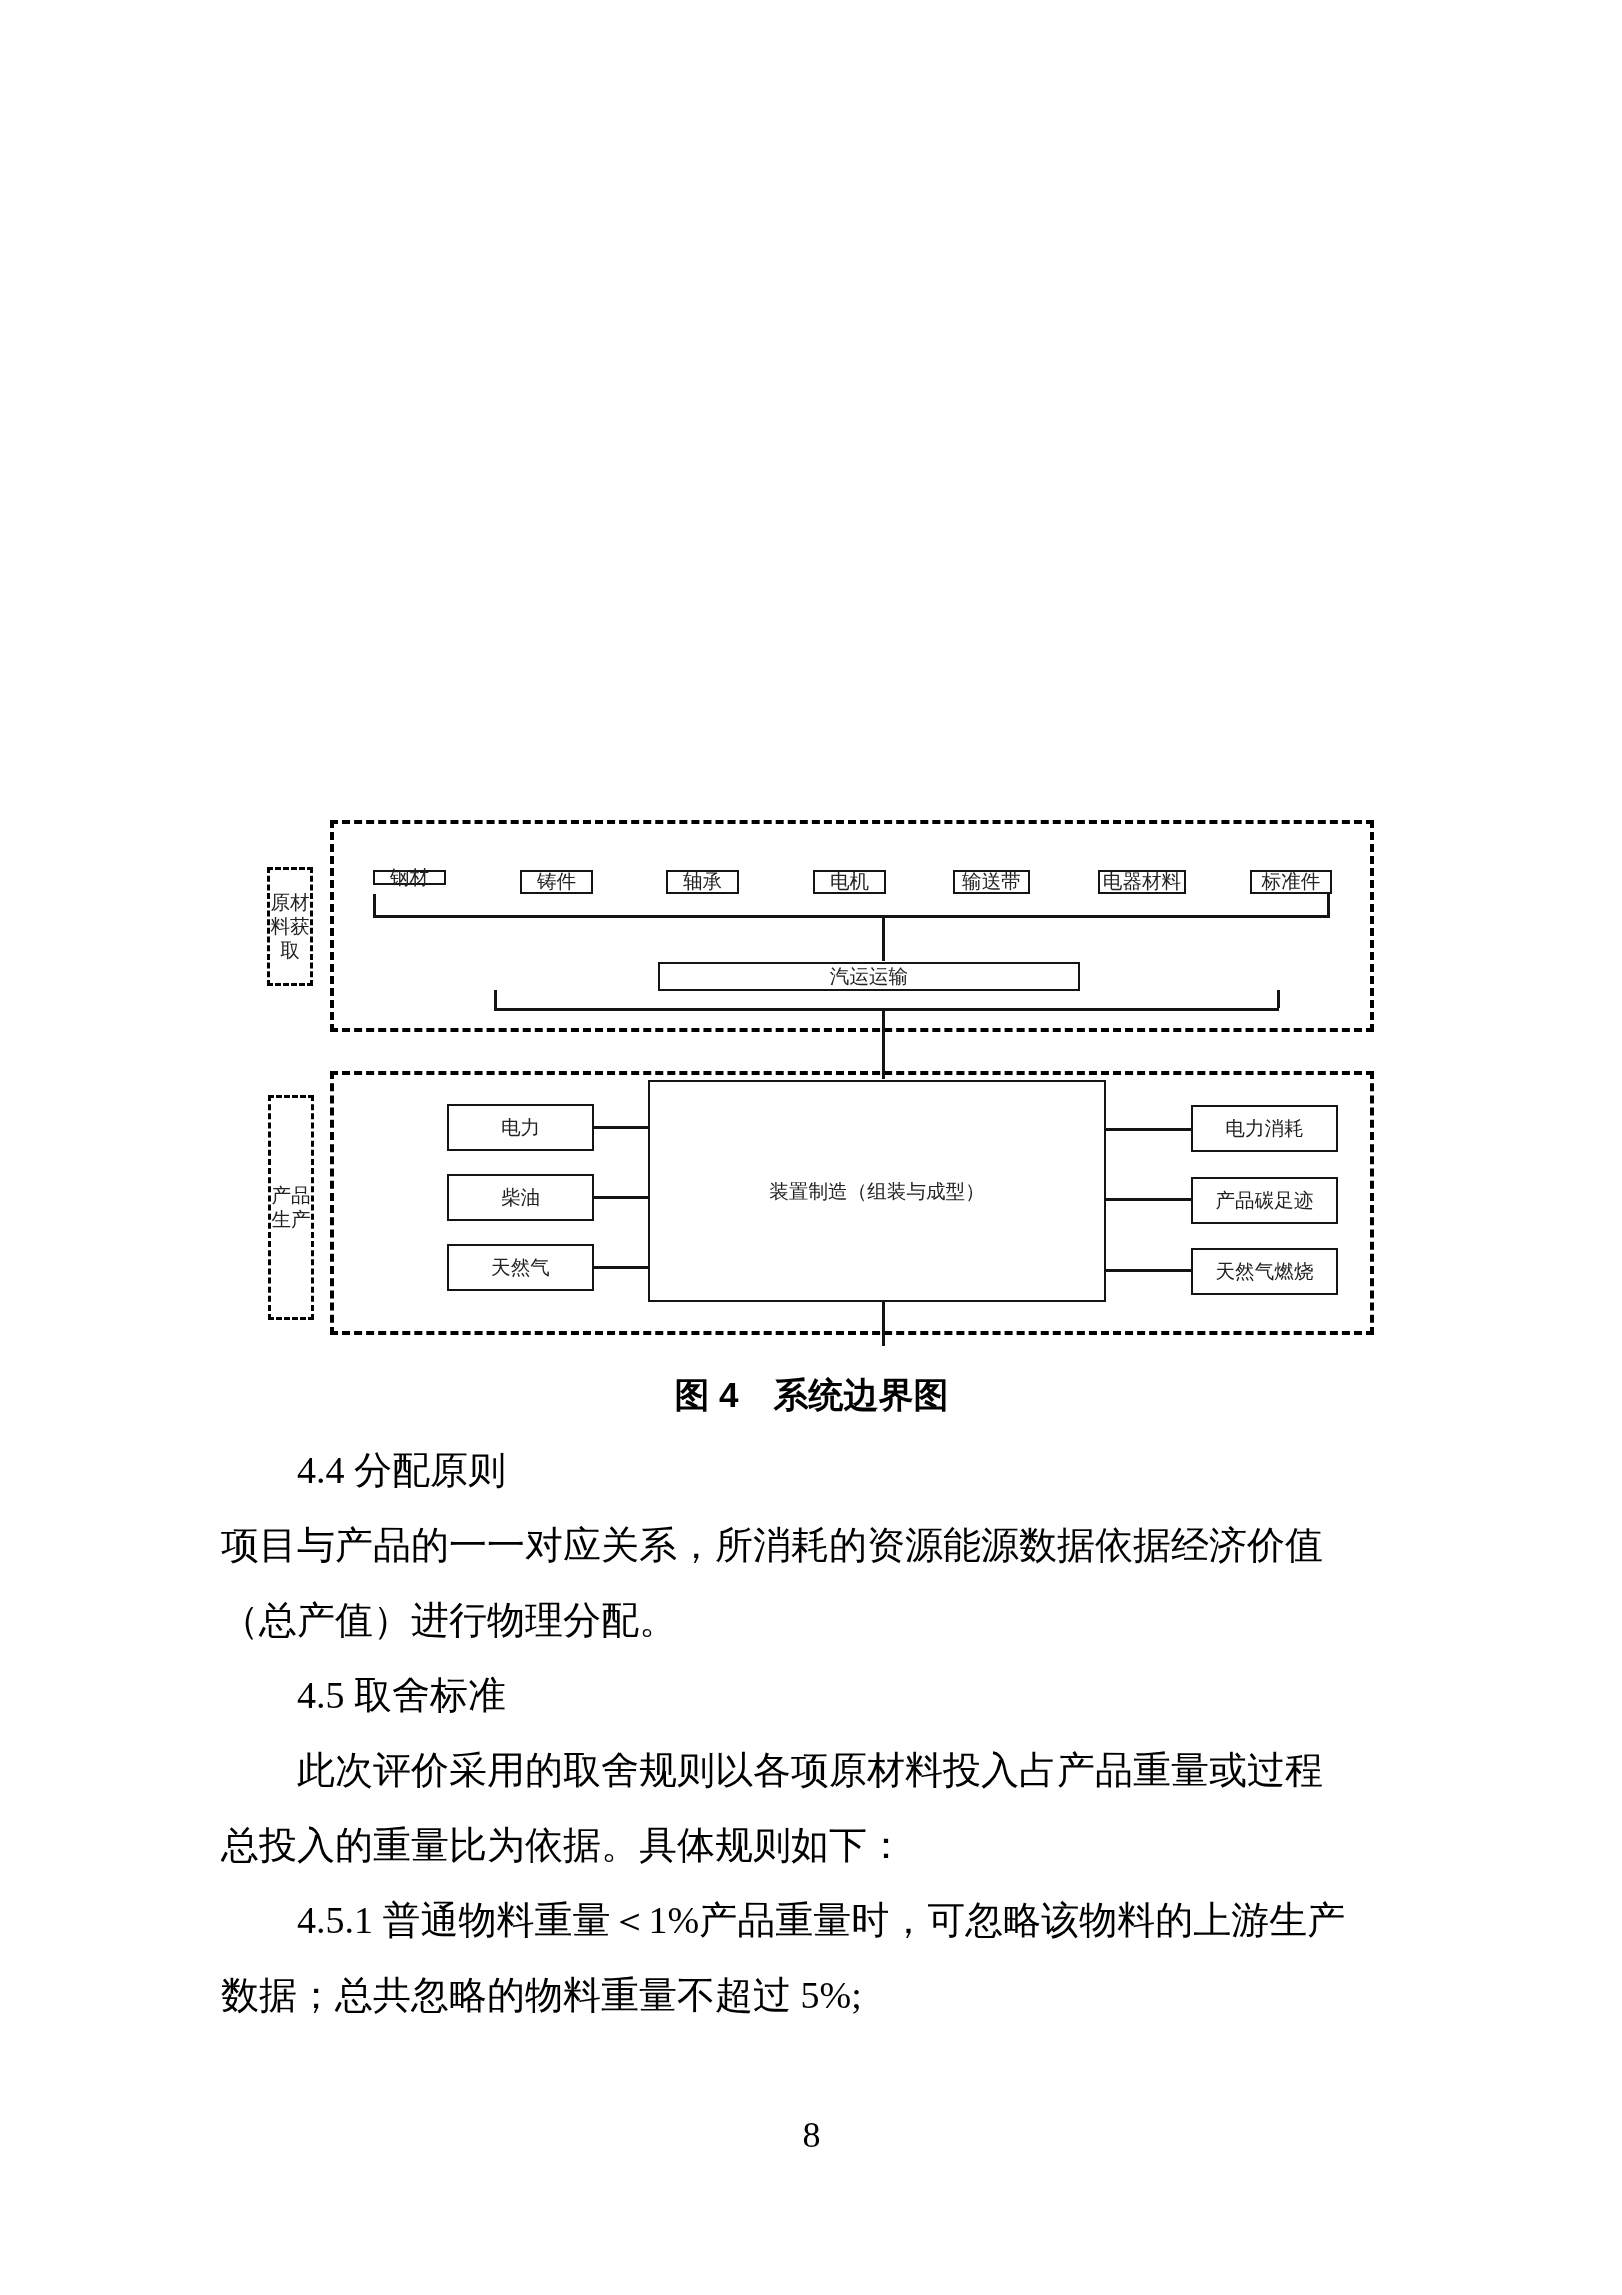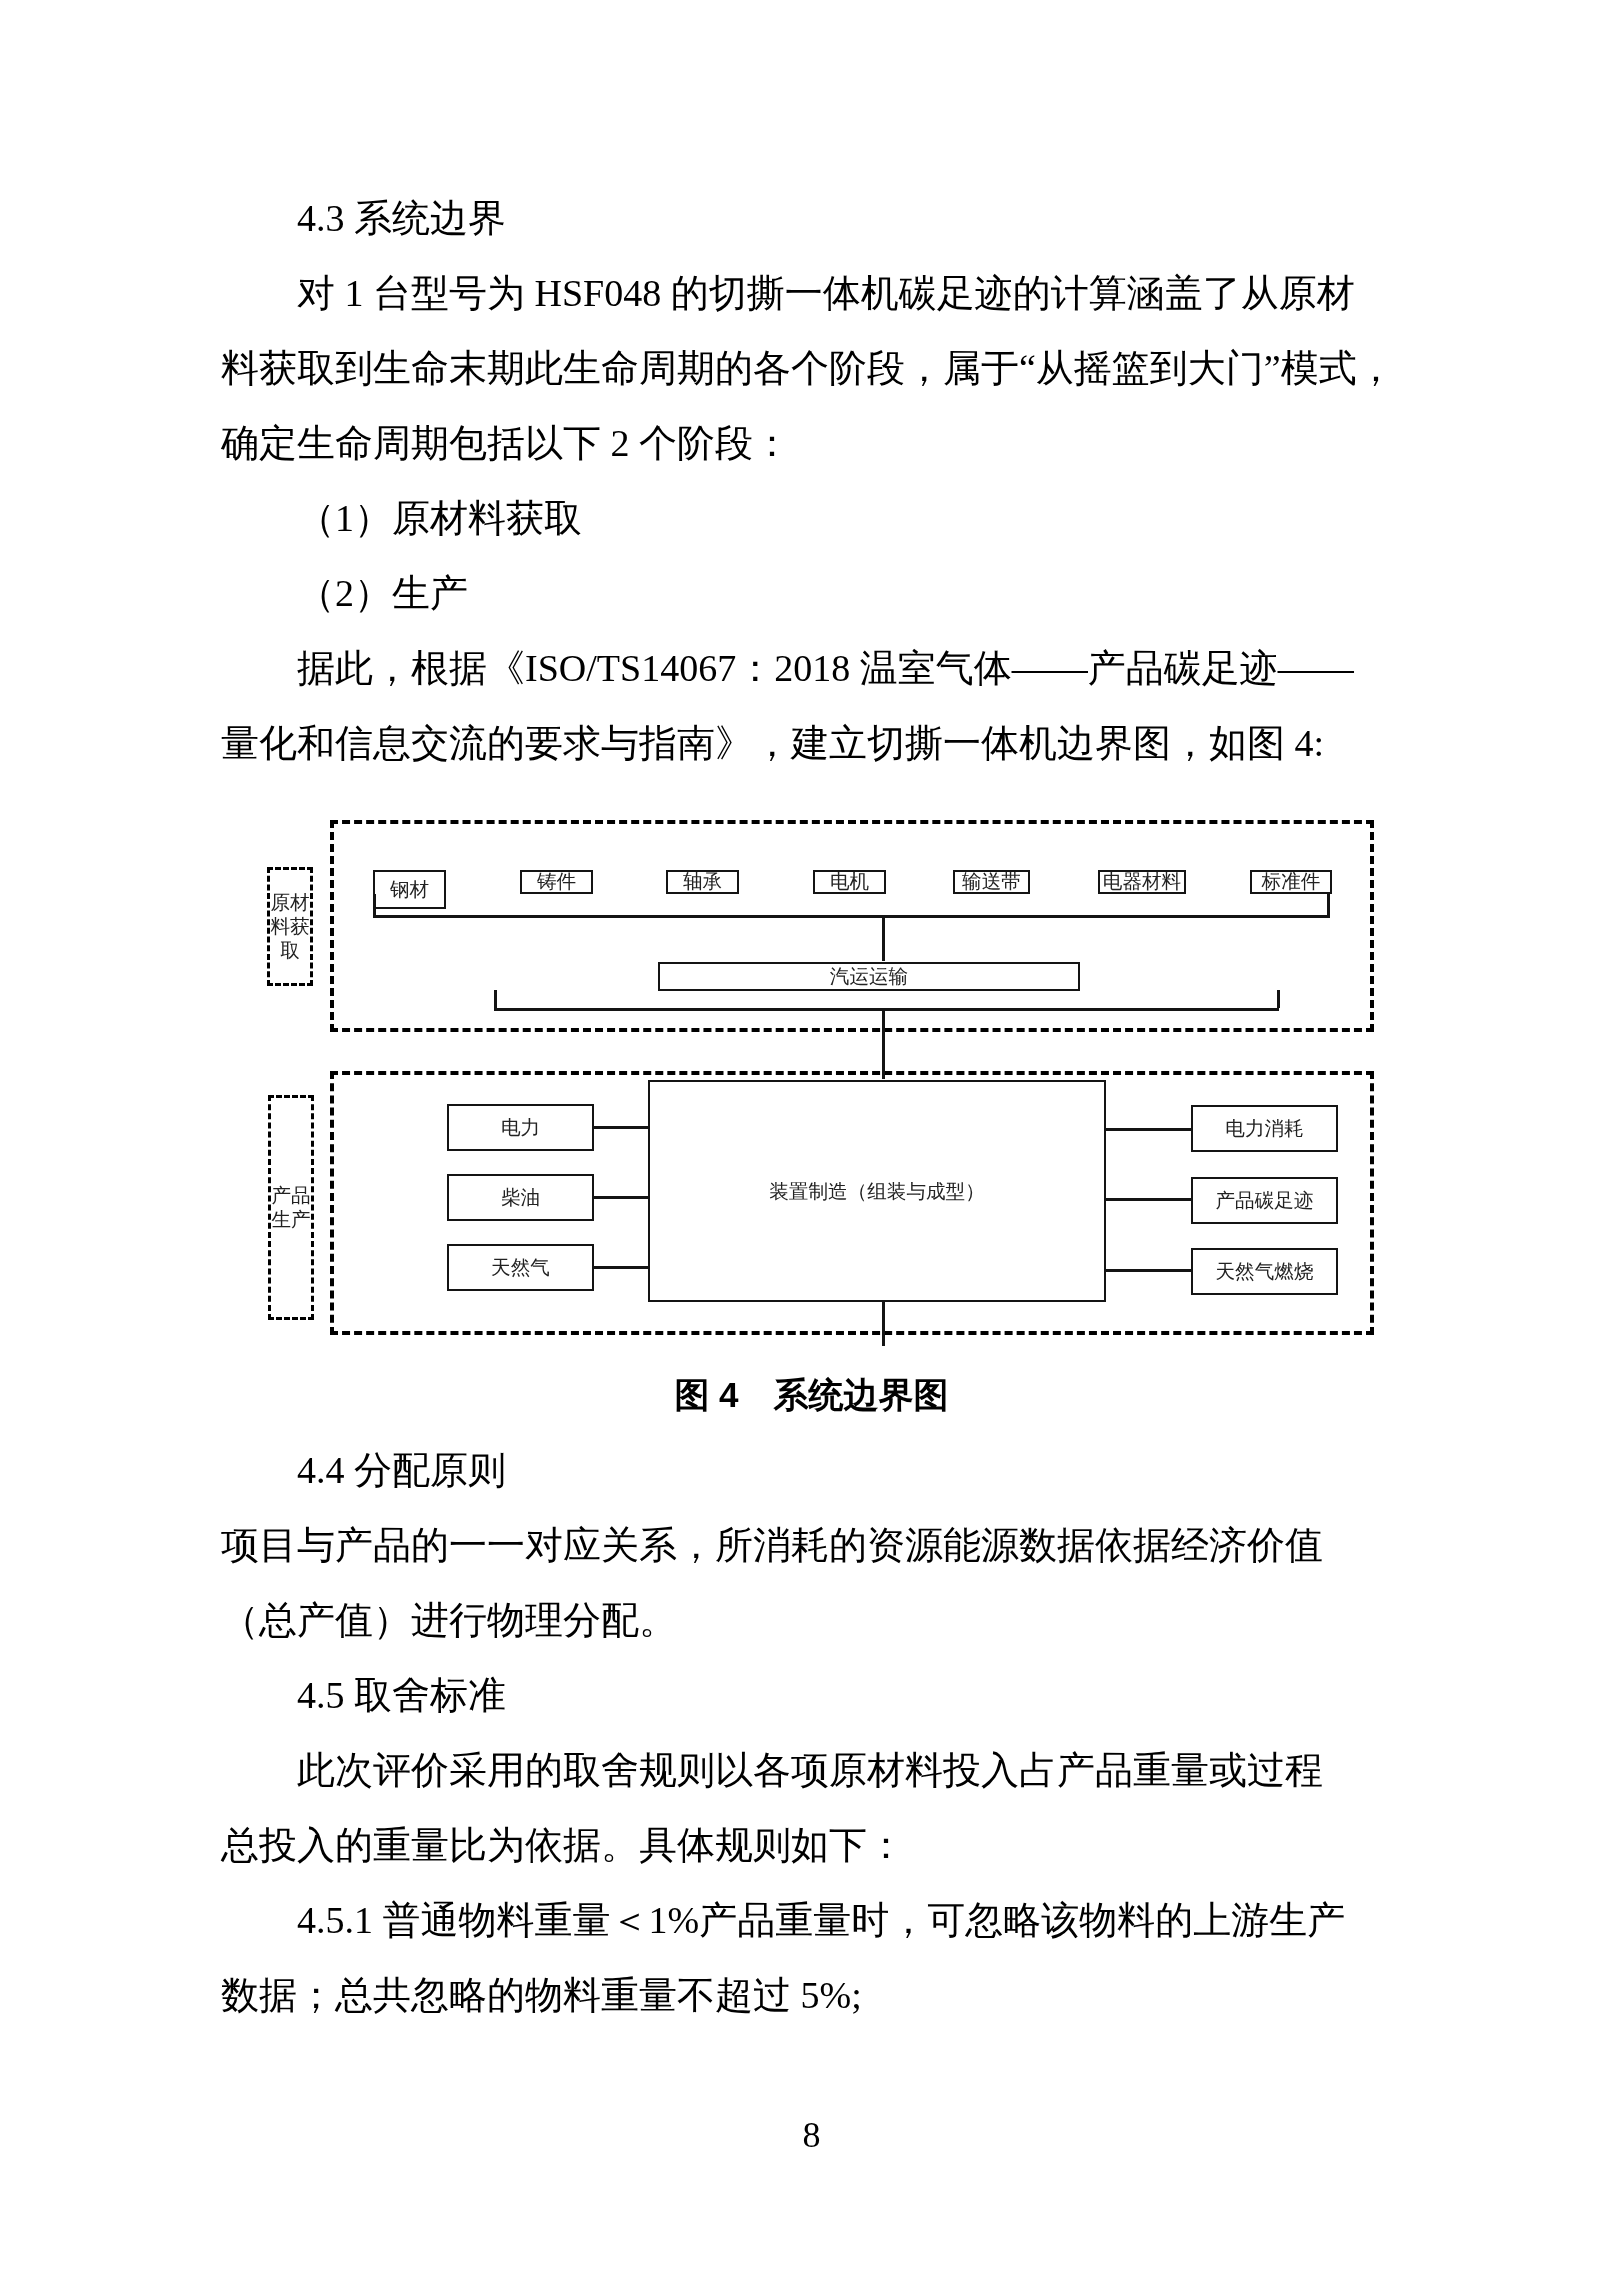--- a/index.html
+++ b/index.html
@@ -42,47 +42,37 @@
   .pagenum {
     position:absolute; top:2098px; left:0; width:1623px; text-align:center;
     font-size:36px; line-height:75px;
   }
 </style>
 </head>
 <body>
 
 <div class="page">
 
-  <div class="tblock tblock-top">
-    <p class="line indent">4.3 系统边界</p>
-    <p class="line indent">对 1 台型号为 HSF048 的切撕一体机碳足迹的计算涵盖了从原材</p>
-    <p class="line">料获取到生命末期此生命周期的各个阶段，属于“从摇篮到大门”模式，</p>
-    <p class="line">确定生命周期包括以下 2 个阶段：</p>
-    <p class="line indent">（1）原材料获取</p>
-    <p class="line indent">（2）生产</p>
-    <p class="line indent">据此，根据《ISO/TS14067：2018 温室气体——产品碳足迹——</p>
-    <p class="line">量化和信息交流的要求与指南》，建立切撕一体机边界图，如图 4:</p>
-  </div>
 
   <div class="figure">
 
     <div class="stage" style="left:330px;top:2px;width:1044px;height:212px"></div>
     <div class="stage" style="left:330px;top:253px;width:1044px;height:264px"></div>
 
     <div class="vlabel" style="left:267px;top:49px;width:46px;height:119px">
       <span>原材</span>
       <span>料获</span>
       <span>取</span>
     </div>
     <div class="vlabel" style="left:268px;top:277px;width:46px;height:225px">
       <span>产品</span>
       <span>生产</span>
     </div>
 
-    <div class="bx" style="left:373px;top:52px;width:73px;height:39px">钢材</div>
+    <div class="bx" style="left:373px;top:52px;width:73px;height:15px">钢材</div>
     <div class="bx" style="left:520px;top:52px;width:73px;height:23.6px">铸件</div>
     <div class="bx" style="left:666px;top:52px;width:73px;height:23.6px">轴承</div>
     <div class="bx" style="left:813px;top:52px;width:73px;height:23.6px">电机</div>
     <div class="bx" style="left:953px;top:52px;width:77px;height:23.6px">输送带</div>
     <div class="bx" style="left:1098px;top:52px;width:88px;height:23.6px">电器材料</div>
     <div class="bx" style="left:1250px;top:52px;width:82px;height:23.6px">标准件</div>
 
     <div class="ln" style="left:373px;top:97px;width:957px;height:3.3px"></div>
     <div class="ln" style="left:373px;top:76px;width:2.6px;height:22px"></div>
     <div class="ln" style="left:1327px;top:76px;width:2.6px;height:22px"></div>

